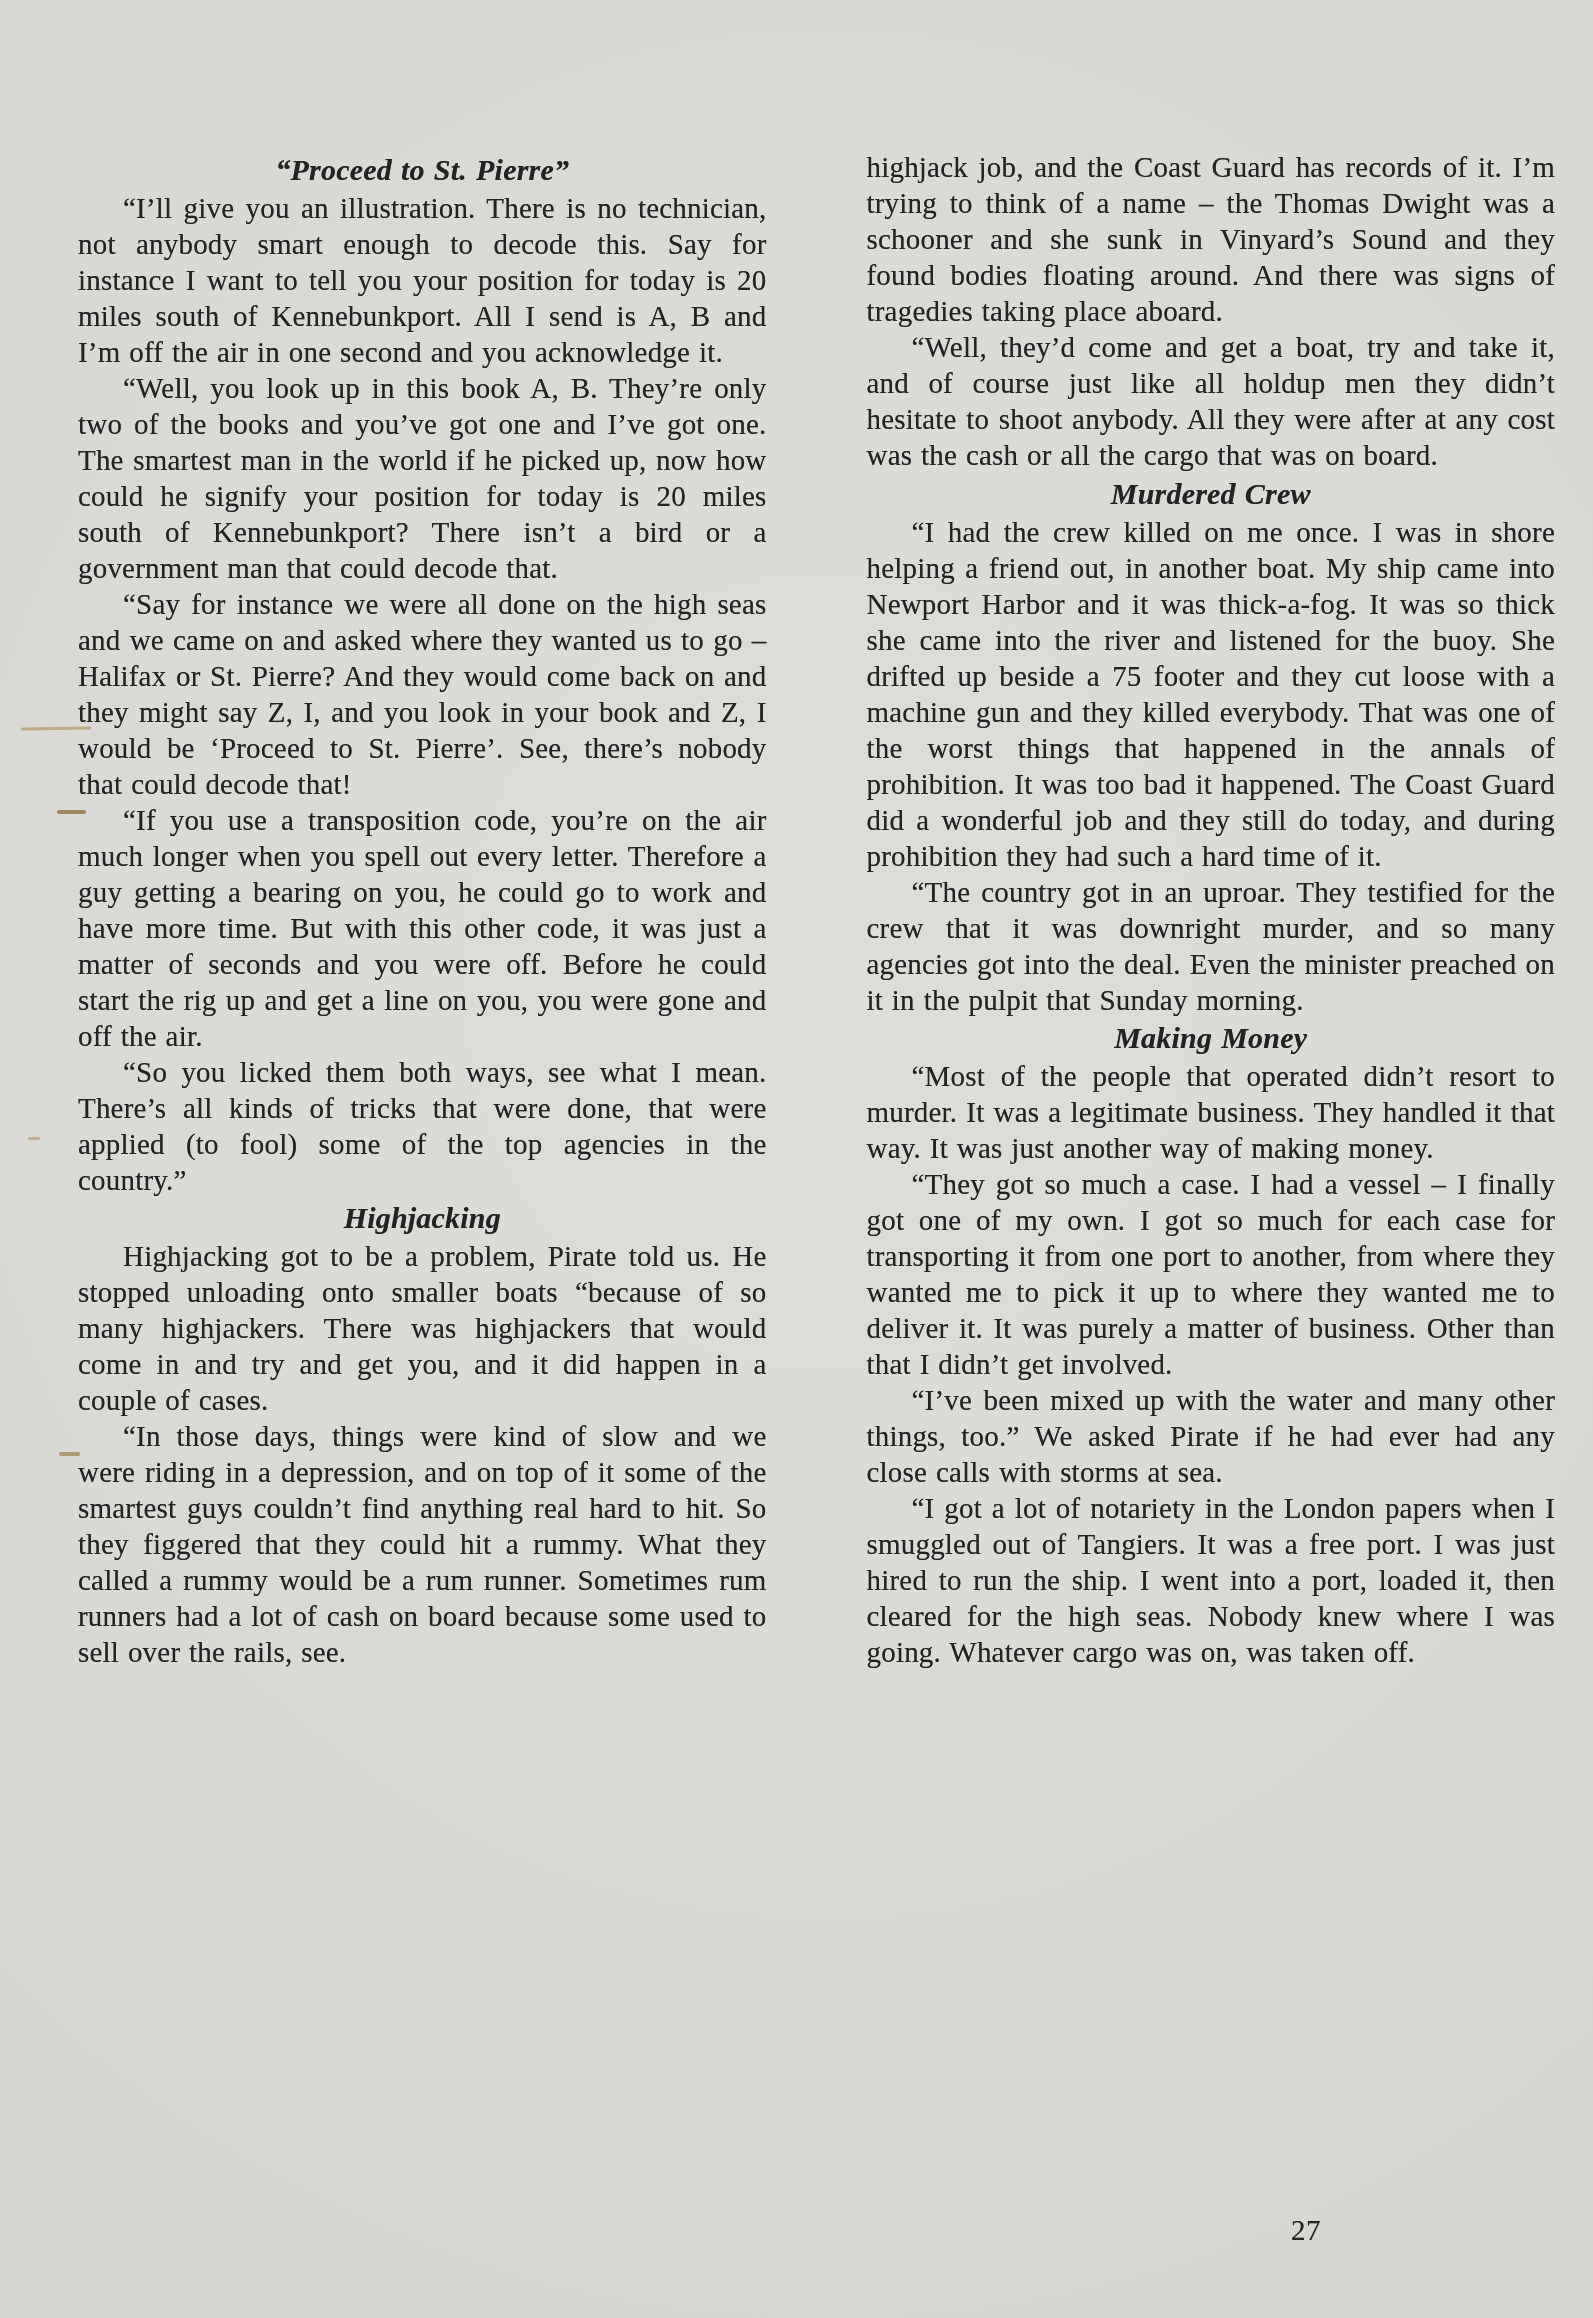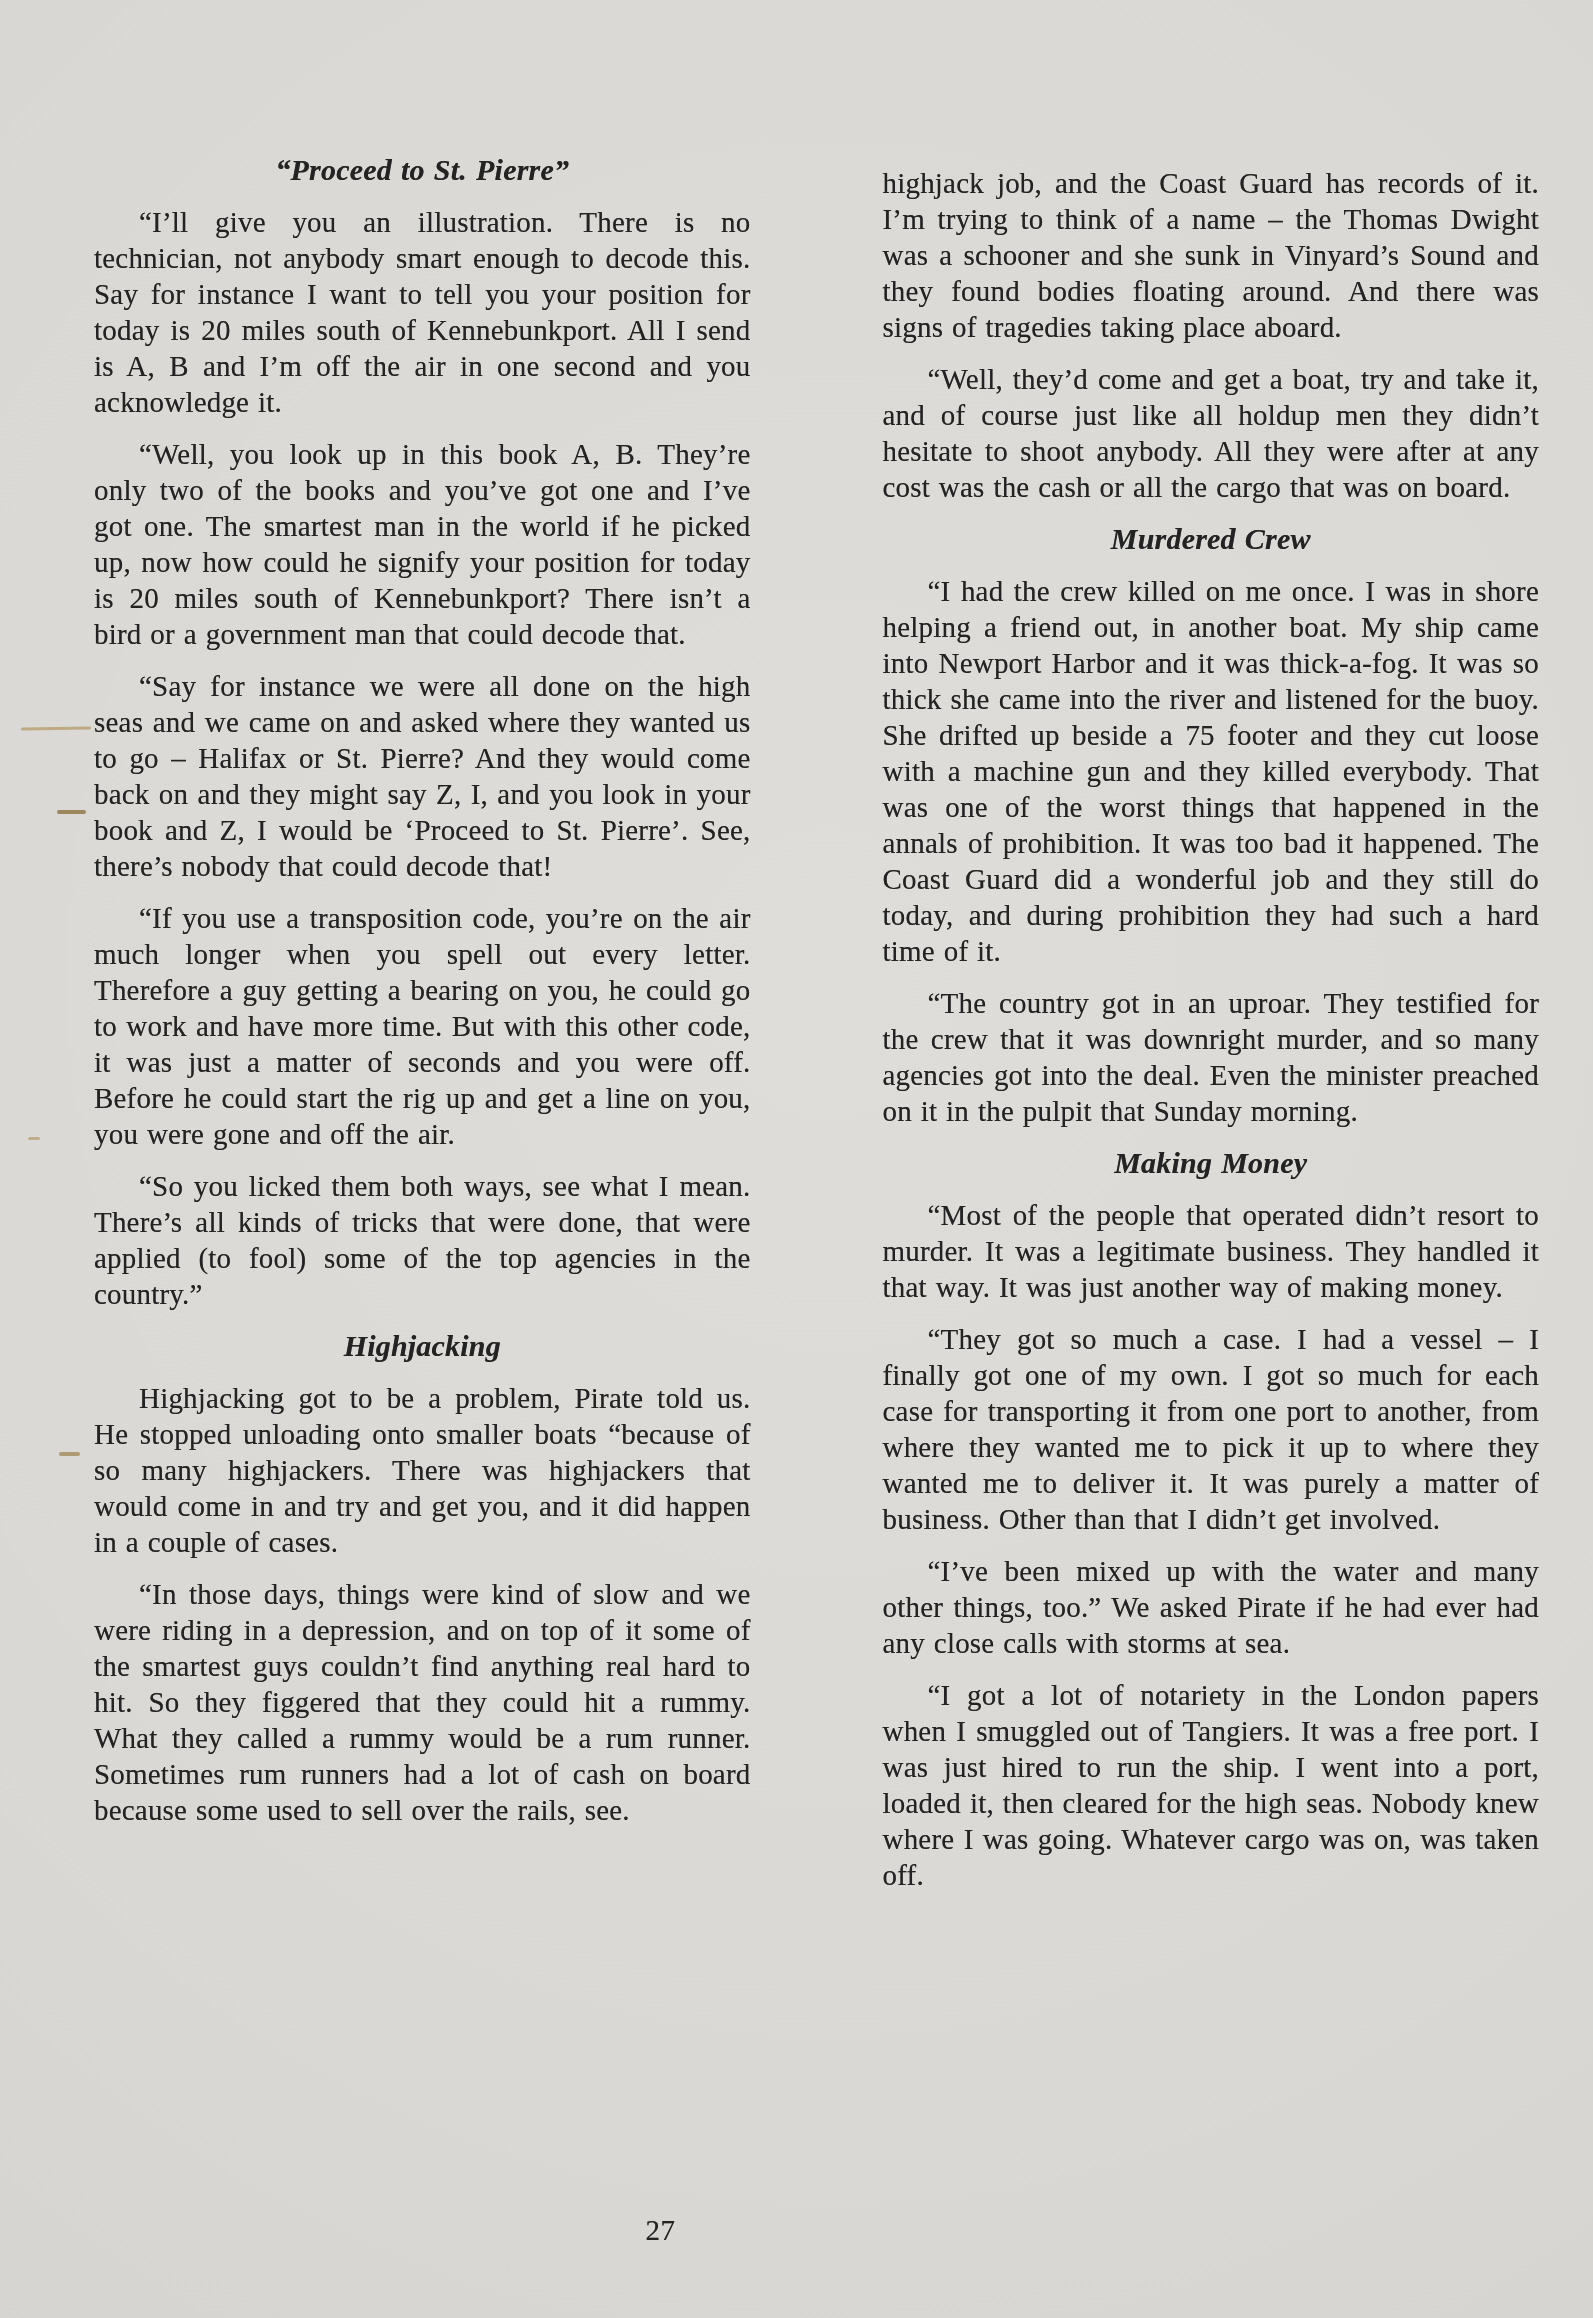--- a/index.html
+++ b/index.html
@@ -28,40 +28,40 @@
   .column {
     width: 693px;
     font-size: 29px;
     line-height: 36px;
     text-align: justify;
     letter-spacing: 0.2px;
     word-spacing: 1.4px;
     text-shadow: 0 0 0.6px rgba(25,25,25,0.55);
   }
   .column .para {
-    margin: 16px;
+    margin: 0;
     text-indent: 45px;
   }
   .column .para.noindent {
     text-indent: 0;
   }
   .column .heading {
     margin: 2.8px 0 1.9px 0;
     text-align: center;
     text-indent: 0;
     font-weight: bold;
     font-style: italic;
     font-size: 30px;
   }
   .page-number {
     position: absolute;
     top: 2214px;
     left: 0;
     width: 1321px;
-    text-align: center;
+    text-align: right;
     font-size: 29px;
     letter-spacing: 0.5px;
     text-shadow: 0 0 0.6px rgba(25,25,25,0.5);
   }
   .artifact {
     position: absolute;
     border-radius: 1.9px;
     pointer-events: none;
   }
   .artifact.a1 { left: 21px;  top: 727px; width: 70px; height: 2.8px;  background: #b3975f; opacity: .7; transform: rotate(-1deg); }

